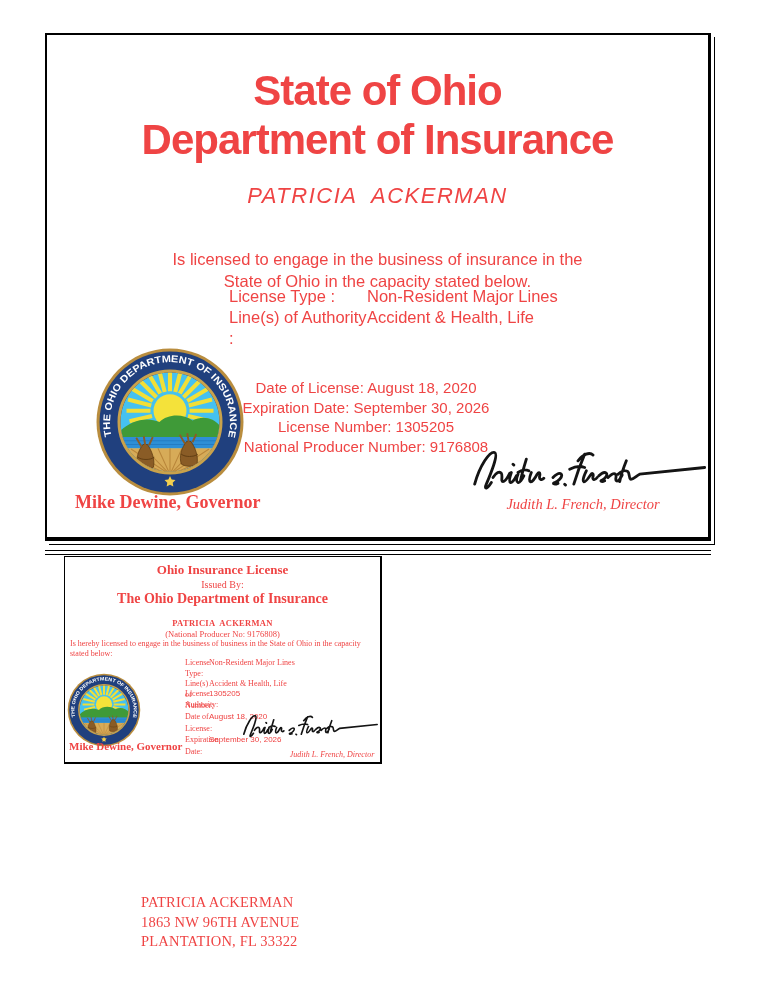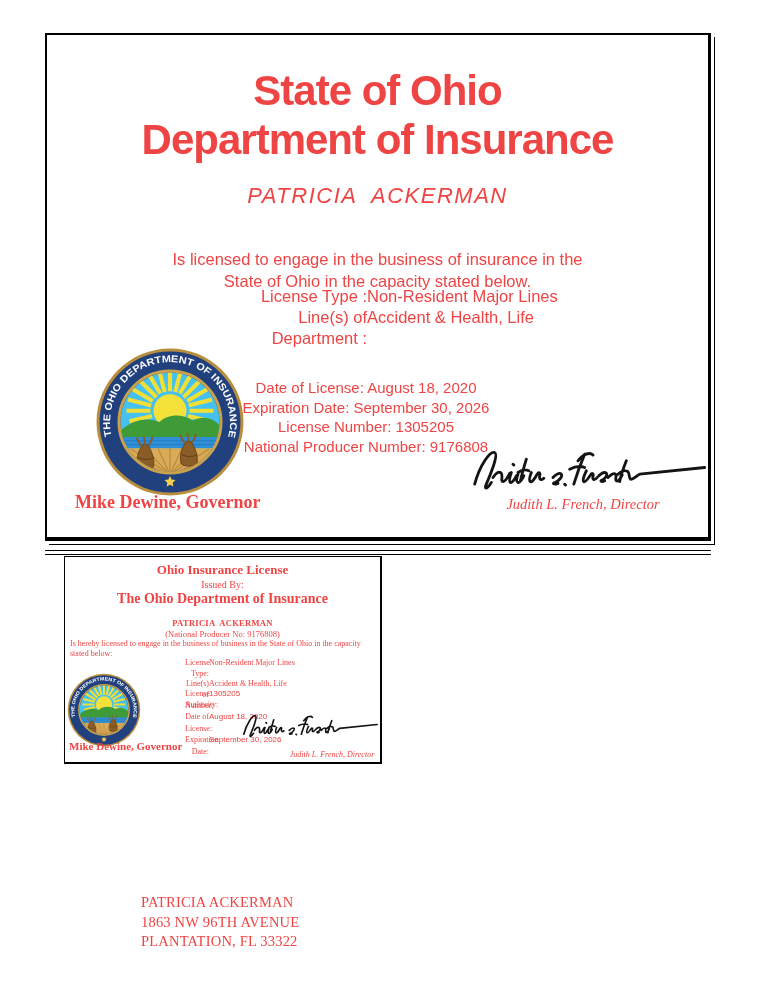--- a/index.html
+++ b/index.html
@@ -14,21 +14,21 @@
   .cert {
     position:absolute; left:45px; top:33px; width:666px; height:508px;
     border:2px solid #000; border-right-width:3px; border-bottom-width:4px;
     box-shadow:3px 3px 0 0 #ffffff, 4px 4px 0 0 #000000;
     text-align:center; background:#fff;
   }
   .cert-title { margin-top:31px; font-weight:bold; font-size:42px; line-height:49px; letter-spacing:-1px; }
   .cert-name  { margin-top:19px; font-size:22px; font-style:italic; letter-spacing:1.5px; }
   .cert-statement { margin-top:39px; font-size:16.5px; line-height:22px; }
   .cert-fields { position:absolute; left:182px; top:251px; text-align:left; font-size:16.5px; line-height:21px; }
-  .frow { display:flex;text-align:right; }
+  .frow { display:flex; }
   .flabel { display:inline-block; width:138px; }
   .cert-seal { position:absolute; left:48px; top:312px; width:150px; height:150px; }
   .cert-details { position:absolute; left:139px; top:343px; width:360px; font-size:15px; line-height:19.5px; text-align:center; }
   .cert-signature { position:absolute; left:416px; top:404px; width:250px; height:62px; }
   .cert-director { position:absolute; left:436px; top:461px; width:200px; text-align:center;
                    font-family:"Liberation Serif", serif; font-style:italic; font-size:14.5px; }
   .cert-governor { position:absolute; left:28px; top:457px; font-family:"Liberation Serif", serif;
                    font-weight:bold; font-size:18px; }
 
   
@@ -115,21 +115,21 @@
       <div>Is licensed to engage in the business of insurance in the</div>
       <div>State of Ohio in the capacity stated below.</div>
     </div>
 
     <div class="cert-fields">
       <div class="frow">
         <span class="flabel">License Type :</span>
         <span>Non-Resident Major Lines</span>
       </div>
       <div class="frow">
-        <span class="flabel">Line(s) of Department :</span>
+        <span class="flabel">Line(s) of Authority :</span>
         <span>Accident &amp; Health, Life</span>
       </div>
     </div>
 
     <svg class="cert-seal" viewBox="0 0 200 200">
       <use href="#ohio-seal" width="200" height="200"></use>
     </svg>
 
     <div class="cert-details">
       <div><span>Date of License:</span> <span>August 18, 2020</span></div>

